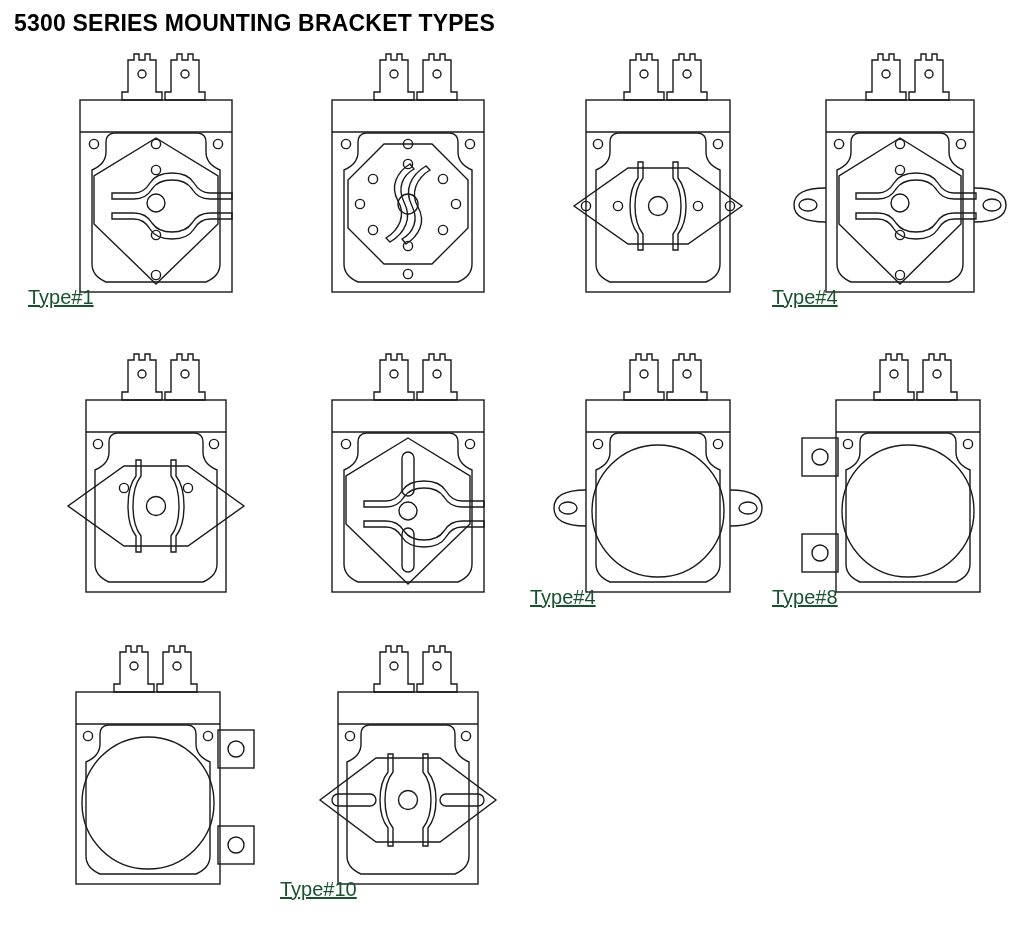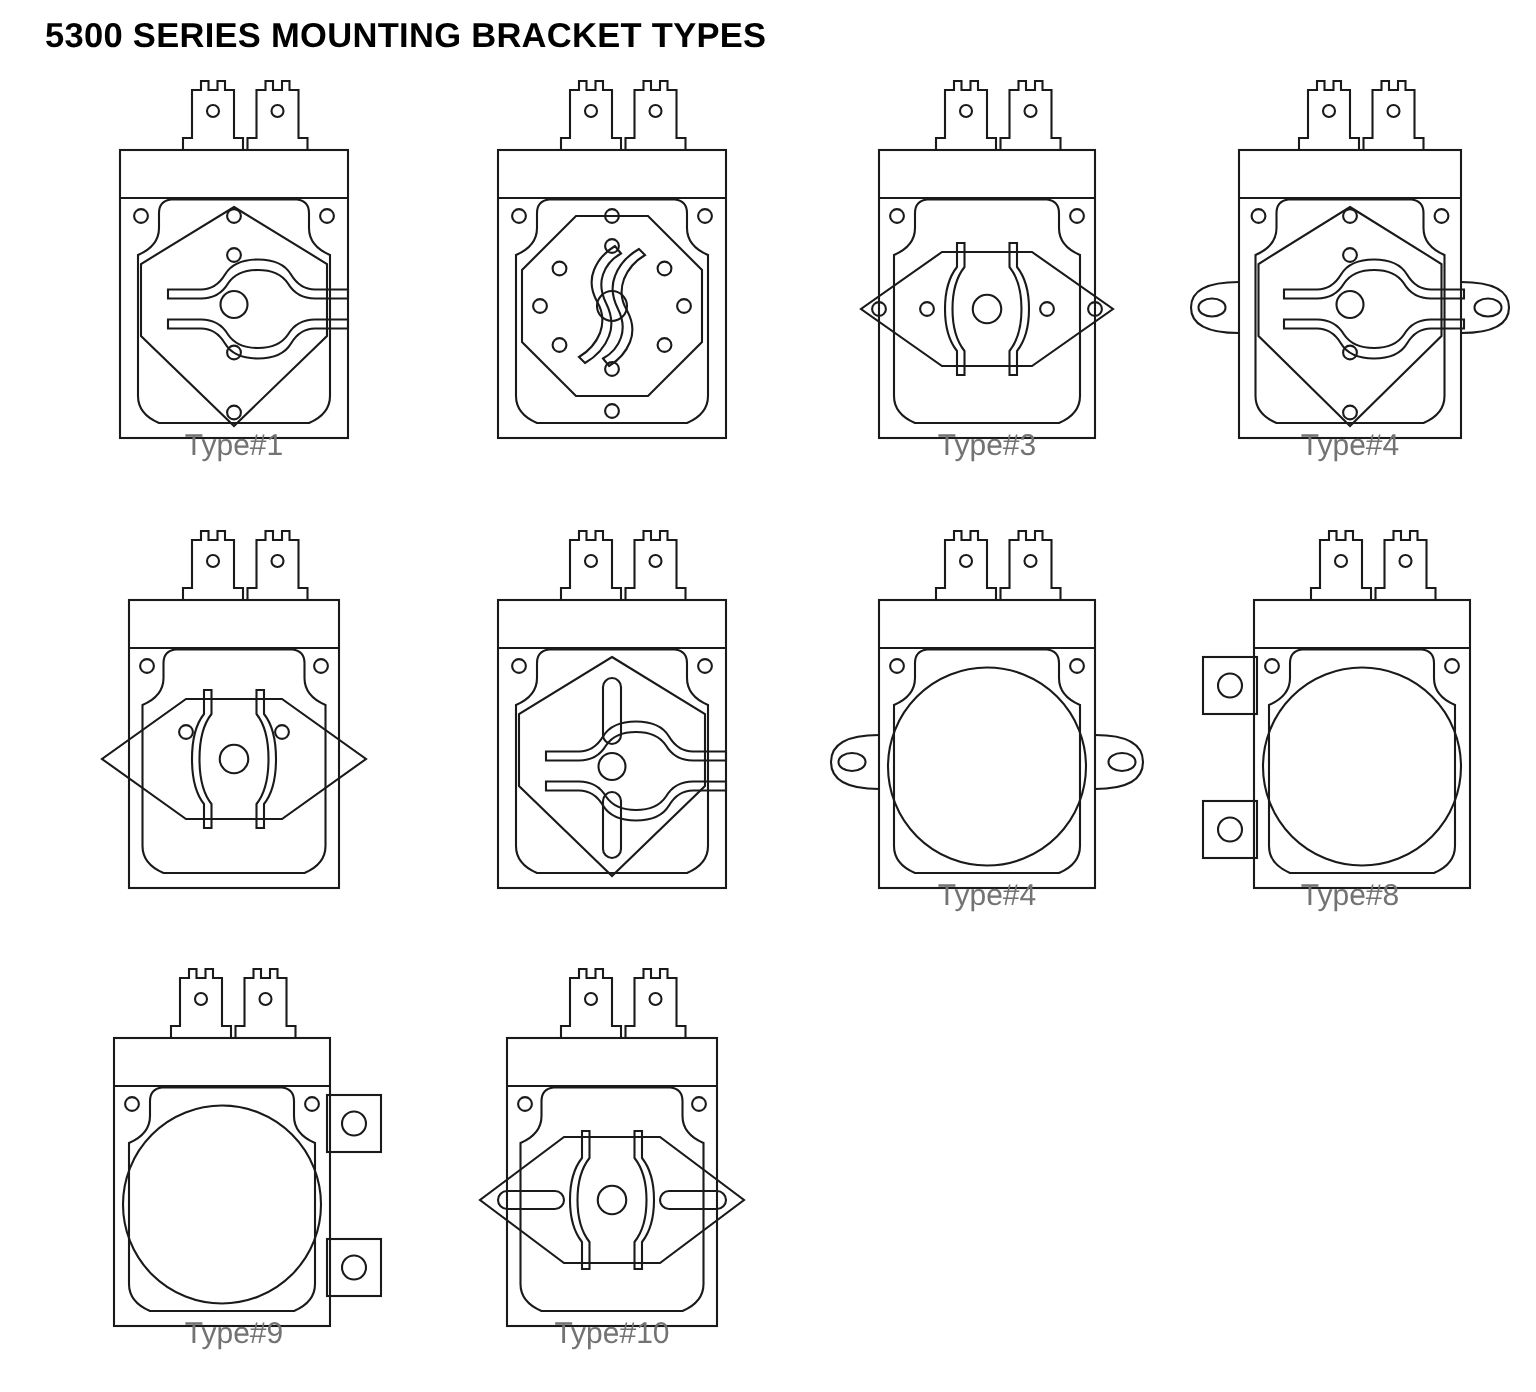--- a/index.html
+++ b/index.html
@@ -5,21 +5,21 @@
   html,body{margin:0;padding:0;background:#ffffff;}
   body{
     width:1024px;height:928px;
     font-family:"Liberation Sans", sans-serif;
     color:#000;
     position:relative;
     overflow:hidden;
   }
   #title{
     position:absolute;
-    left:30px; top:10px;
+    left:14px; top:10px;
     font-size:23px;
     font-weight:bold;
     letter-spacing:0.2px;
     white-space:nowrap;
   }
   #grid{
     position:absolute;
     left:0; top:48px;
     width:1024px;
     height:880px;
@@ -35,24 +35,24 @@
     left:0; top:0;
     width:256px;
     height:252px;
   }
   .fig svg{display:block;}
   .caption{
     position:absolute;
     left:0;
     top:238px;
     width:256px;
-    text-align:center;
     font-size:20px;
     font-weight:400;
-    color:#737373;
+    color:#14532d;
+    text-decoration:underline;
   }
   
   .r0{top:0px;}
   .r1{top:300px;}
   .r2{top:592px;}
   .c0{left:28px;}
   .c1{left:280px;}
   .c2{left:530px;}
   .c3{left:772px;}
 </style>
@@ -161,21 +161,20 @@
           <circle cx="168" cy="158" r="4.6"></circle>
 
           <circle cx="128" cy="158" r="9.5"></circle>
 
           <path d="M113 114 v16 q-8 10 -8 28 q0 18 8 28 v16 h-5 v-16 q-8 -10 -8 -28 q0 -18 8 -28 v-16 z"></path>
 
           <path d="M143 114 v16 q8 10 8 28 q0 18 -8 28 v16 h5 v-16 q8 -10 8 -28 q0 -18 -8 -28 v-16 z"></path>
         </g>
       </svg>
     </div>
-    <div class="caption">Type#3</div>
   </div>
 
   <div class="cell r0 c3">
     <div class="fig">
       <svg viewBox="0 0 256 252" width="256" height="252">
         <g fill="none" stroke="#1a1a1a" stroke-width="1.4">
           <path d="M100 12 h6 v-6 h5 v6 h6 v-6 h5 v6 h6 v32 h6 v8 h-40 v-8 h6 z"></path>
           <circle cx="114" cy="26" r="4"></circle>
           <path d="M143 12 h6 v-6 h5 v6 h6 v-6 h5 v6 h6 v32 h6 v8 h-40 v-8 h6 z"></path>
           <circle cx="157" cy="26" r="4"></circle>
@@ -328,21 +327,20 @@
           <circle cx="208" cy="205" r="8"></circle>
           <rect x="48" y="52" width="144" height="192"></rect>
           <line x1="48" y1="84" x2="192" y2="84"></line>
           <path d="M72 104 v-10 q0 -8 8 -9 h80 q8 1 8 9 v10 q0 12 14 18 v94 q0 12 -14 18 h-96 q-14 -6 -14 -18 v-94 q14 -6 14 -18 z"></path>
           <circle cx="60" cy="96" r="4.6"></circle>
           <circle cx="180" cy="96" r="4.6"></circle>
           <circle cx="120" cy="163" r="66"></circle>
         </g>
       </svg>
     </div>
-    <div class="caption">Type#9</div>
   </div>
 
   <div class="cell r2 c1">
     <div class="fig">
       <svg viewBox="0 0 256 252" width="256" height="252">
         <g fill="none" stroke="#1a1a1a" stroke-width="1.4">
           <path d="M100 12 h6 v-6 h5 v6 h6 v-6 h5 v6 h6 v32 h6 v8 h-40 v-8 h6 z"></path>
           <circle cx="114" cy="26" r="4"></circle>
           <path d="M143 12 h6 v-6 h5 v6 h6 v-6 h5 v6 h6 v32 h6 v8 h-40 v-8 h6 z"></path>
           <circle cx="157" cy="26" r="4"></circle>

